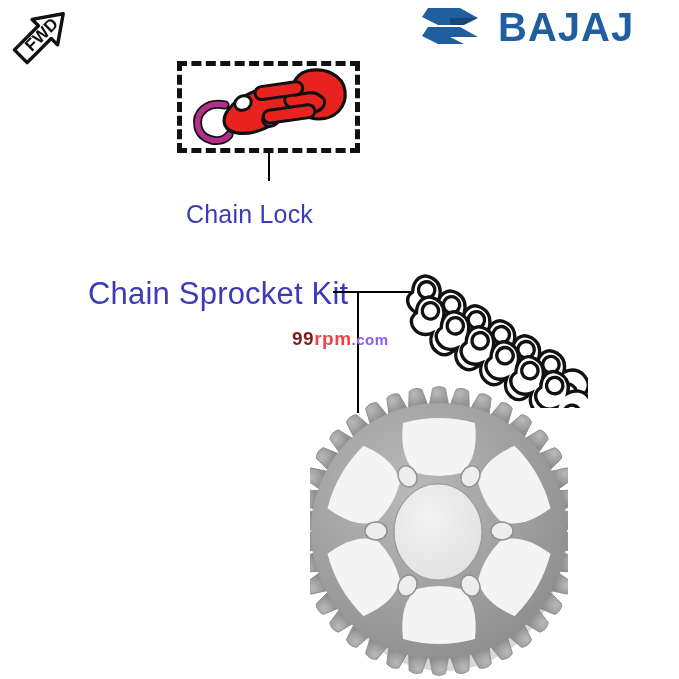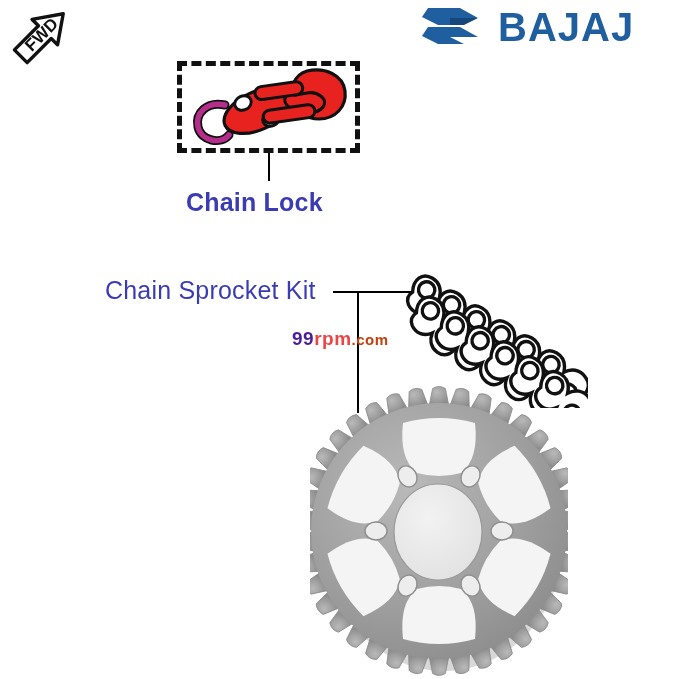--- a/index.html
+++ b/index.html
@@ -21,42 +21,42 @@
     position:absolute;left:177px;top:61px;width:183px;height:92px;
     border:5px dashed #111111;box-sizing:border-box;
   }
   #lockart{position:absolute;left:177px;top:61px;width:183px;height:92px;}
 
   
   .label{
     position:absolute;color:#3b3bb5;font-weight:400;
     white-space:nowrap;letter-spacing:.2px;
   }
-  #lbl-lock{left:186px;top:188px;font-size:25px;font-weight:bold;}
-  #lbl-kit{left:105px;top:276px;font-size:25px;}
+  #lbl-lock{left:186px;top:200px;font-size:25px;}
+  #lbl-kit{left:88px;top:276px;font-size:31px;}
 
   
   #lead-h{position:absolute;left:333px;top:291px;width:78px;height:2px;background:#000;}
   #lead-v{position:absolute;left:357px;top:291px;width:2px;height:122px;background:#000;}
   #lead-lock{position:absolute;left:268px;top:153px;width:2px;height:28px;background:#000;}
 
   
   #chain{position:absolute;left:393px;top:258px;width:195px;height:150px;}
 
   
   #sprocket{position:absolute;left:310px;top:383px;width:258px;height:296px;}
 
   
   #wm{
     position:absolute;left:292px;top:328px;font-size:19px;font-weight:700;
     letter-spacing:.5px;user-select:none;
   }
-  #wm .a{color:#4c1d95;}
+  #wm .a{color:#7f1d1d;}
   #wm .b{color:#ef4444;}
-  #wm .c{color:#c2410c;font-size:15px;}
+  #wm .c{color:#8b5cf6;font-size:15px;}
 </style>
 </head>
 <body>
 
 <div id="stage">
 
   <svg id="fwd" viewBox="0 0 80 70">
     <g transform="rotate(-45 40 35)">
       <path d="M10 26 L44 26 L44 17 L70 35 L44 53 L44 44 L10 44 Z" fill="#ffffff" stroke="#111111" stroke-width="3.4" stroke-linejoin="round"></path>
     </g>

